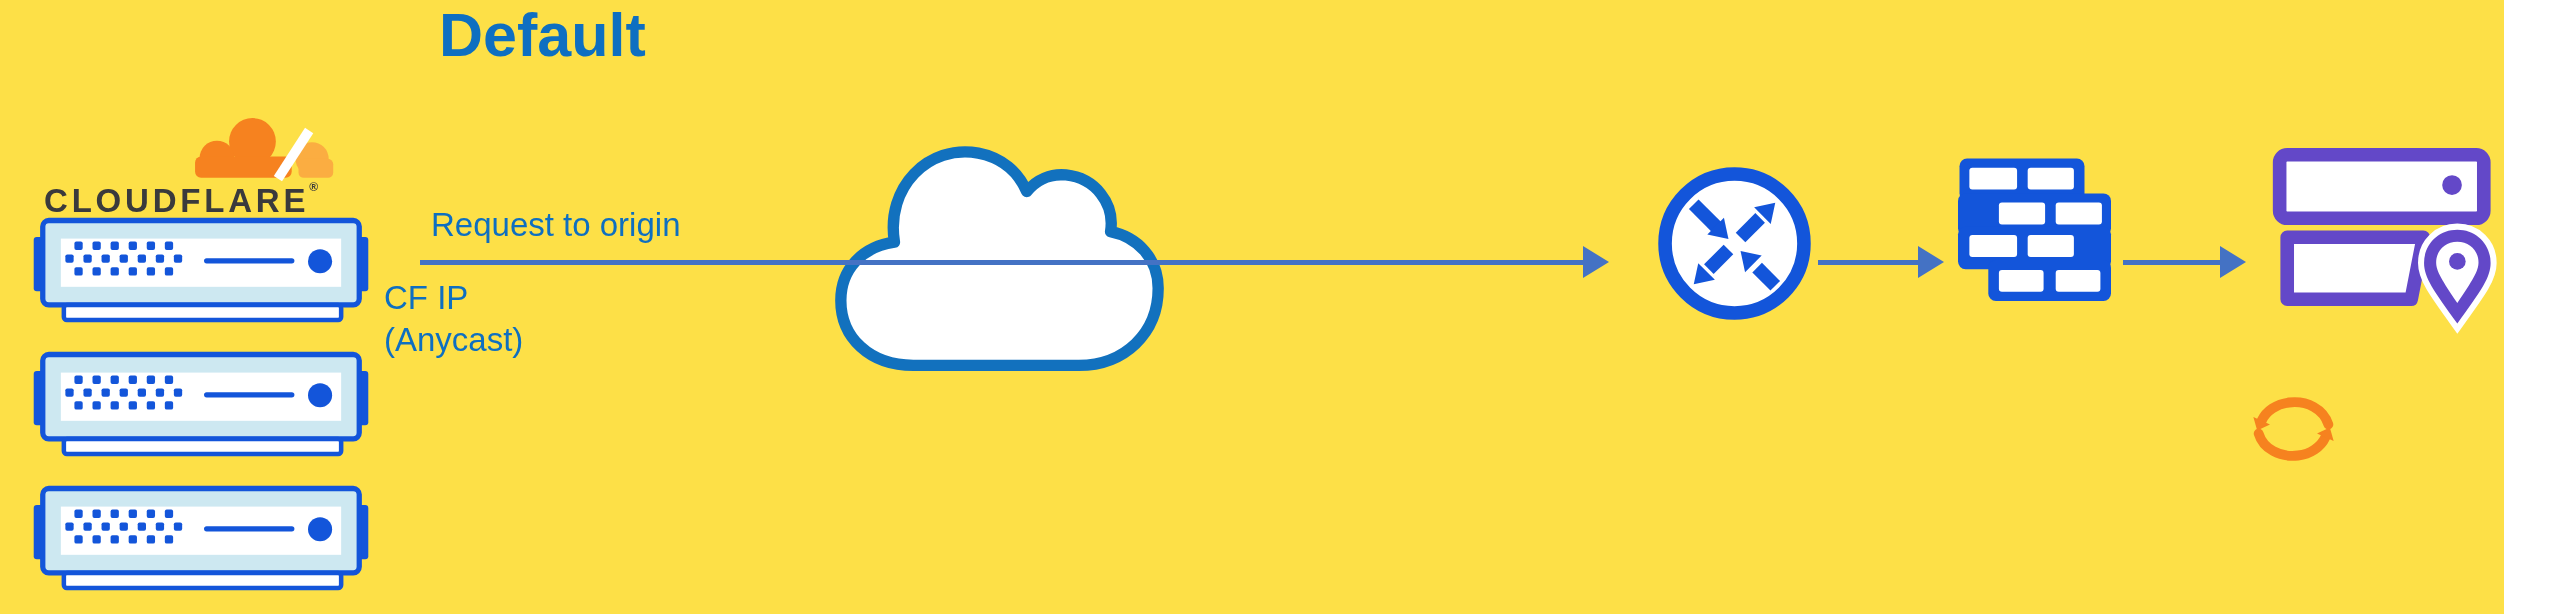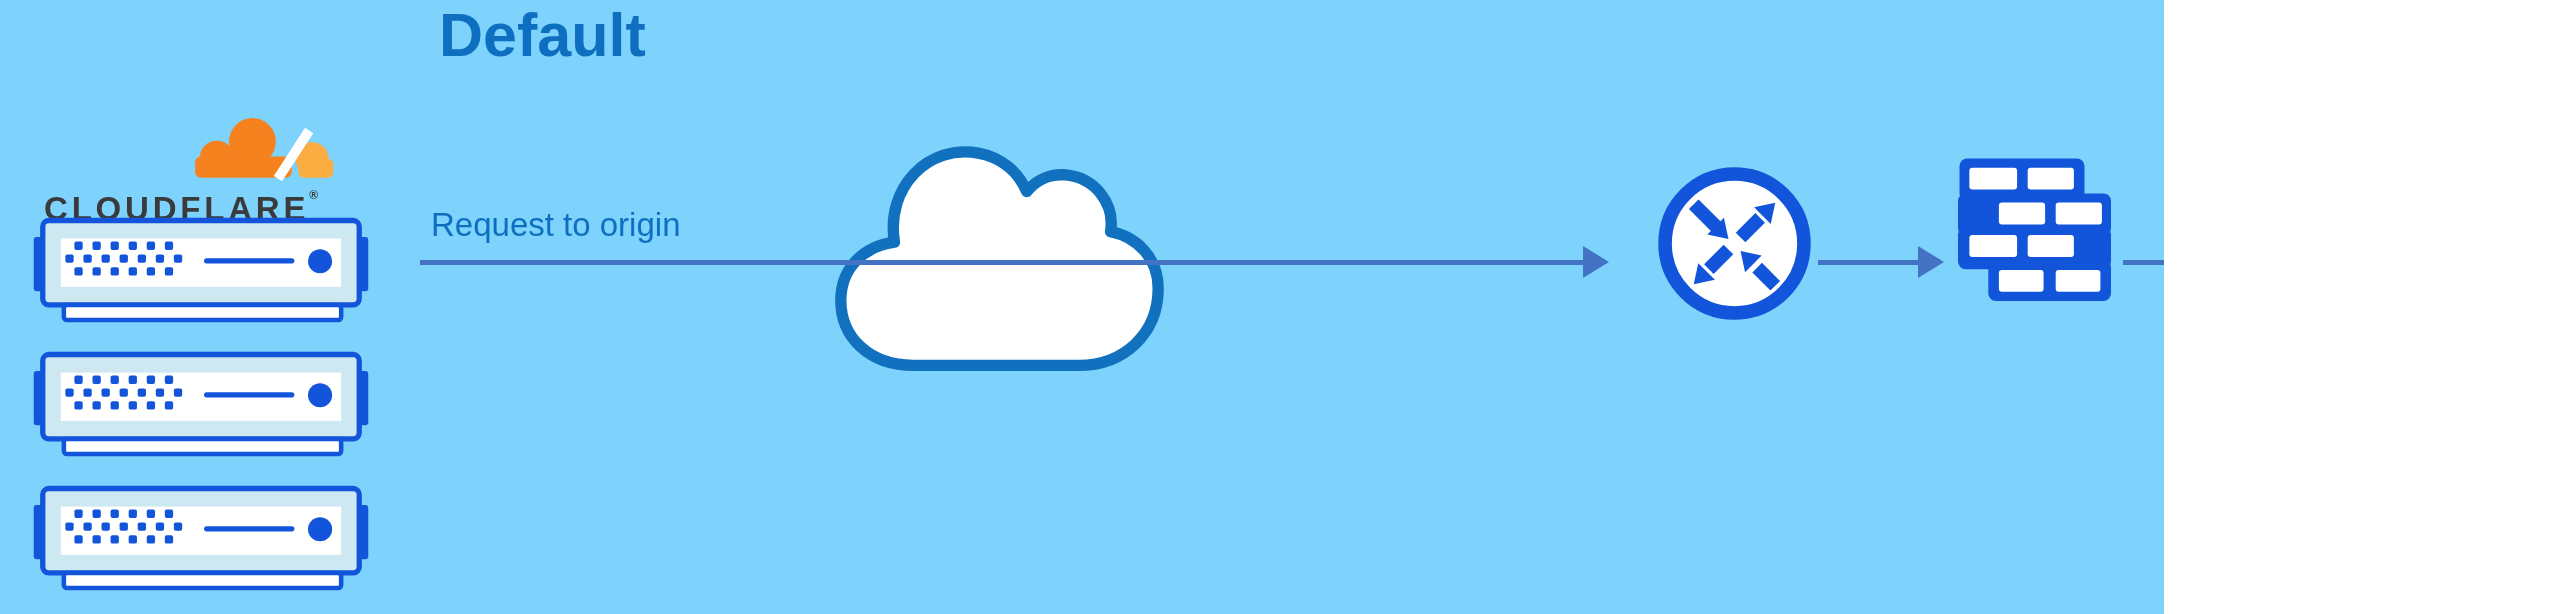--- a/index.html
+++ b/index.html
@@ -8,35 +8,35 @@
     --server-panel:#CDE8F1;
     --arrow-blue:#4472C4;
     --cloud-blue:#1271BE;
     --origin-purple:#6348C8;
     --orange:#F6821F;
     --orange-light:#FBAD41;
     --wordmark-dark:#3A3A3C;
   }
   html,body{margin:0;padding:0;background:#fff;}
   .canvas{
-    position:relative;width:2164px;height:614px;background:#7dd3fc;overflow:hidden;
+    position:relative;width:2504px;height:614px;background:#fde047;overflow:hidden;
     font-family:"Liberation Sans",sans-serif;
   }
   .abs{position:absolute;}
   .title{
     position:absolute;left:439px;top:0px;
     font-size:61px;font-weight:600;color:var(--label-blue);
   }
   .label{
     position:absolute;color:var(--label-blue);
     font-size:33px;line-height:42px;white-space:pre-line;
   }
   .center{text-align:left;}
   .cf-wordmark{
-    position:absolute;left:44px;top:188px;
+    position:absolute;left:44px;top:180px;
     font-size:33px;font-weight:800;letter-spacing:3.8px;
     color:var(--wordmark-dark);white-space:nowrap;
   }
   .cf-wordmark sup{font-size:12px;letter-spacing:0;vertical-align:21px;}
   .arrow-line{position:absolute;height:5.3px;background:var(--arrow-blue);}
   .arrow-head{
     position:absolute;width:0;height:0;
     border-top:16px solid transparent;border-bottom:16px solid transparent;
     border-left:26px solid var(--arrow-blue);
   }
@@ -121,20 +121,22 @@
          C 285 92 304 84 324 86
          C 362 90 389 123 383 161
          C 419 168 446 197 446 236
          C 446 296 401 338 341 338
          Z"></path>
   </svg>
 
   <div class="label center" style="left:431px;top:204px;width:341px">Request to origin</div>
   <div class="arrow-line" style="left:420px;top:260px;width:1163px"></div>
   <div class="arrow-head" style="left:1583px;top:246px"></div>
+  <div class="label" style="left:384px;top:277px">CF IP
+(Anycast)</div>
 
   <svg style="left:1656px;top:165px" width="157" height="157" viewBox="0 0 208 208">
     <circle class="sb" cx="104" cy="104" r="92" fill="#ffffff" stroke-width="18"></circle>
     <line class="sb" x1="50" y1="52" x2="80" y2="82" stroke-width="18"></line>
     <polygon class="fb" points="96,98 90,70 68,92"></polygon>
     <line class="sb" x1="112" y1="96" x2="138" y2="70" stroke-width="18"></line>
     <polygon class="fb" points="158,50 152,78 130,56"></polygon>
     <line class="sb" x1="96" y1="112" x2="70" y2="138" stroke-width="18"></line>
     <polygon class="fb" points="50,158 78,152 56,130"></polygon>
     <line class="sb" x1="158" y1="160" x2="134" y2="136" stroke-width="18"></line>

